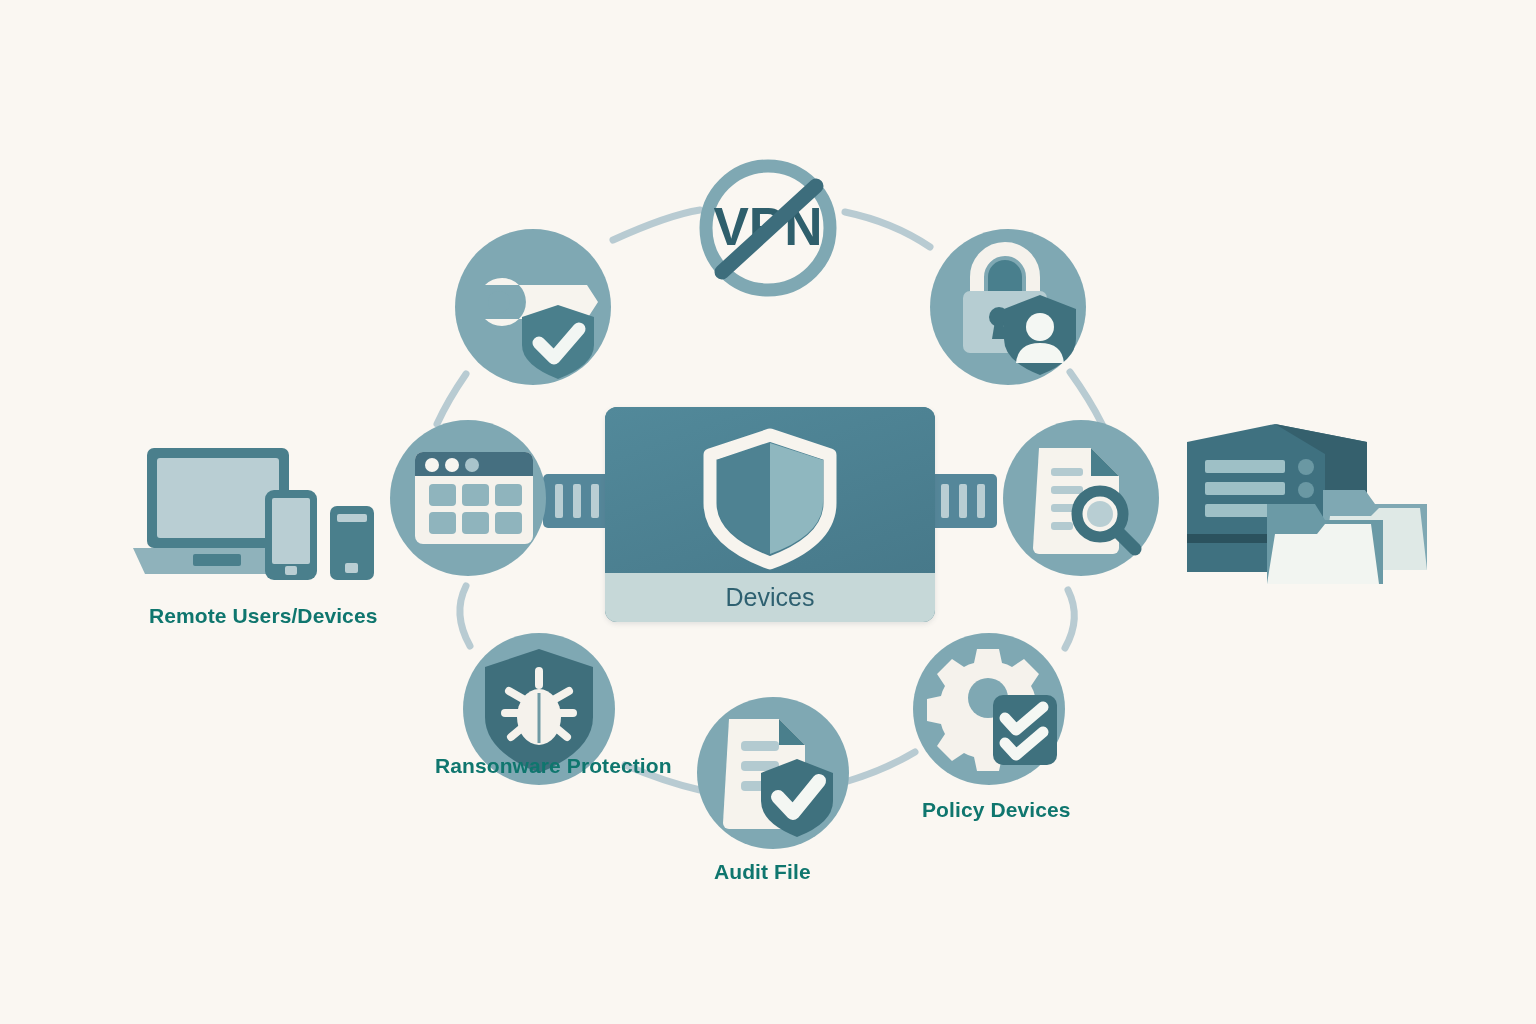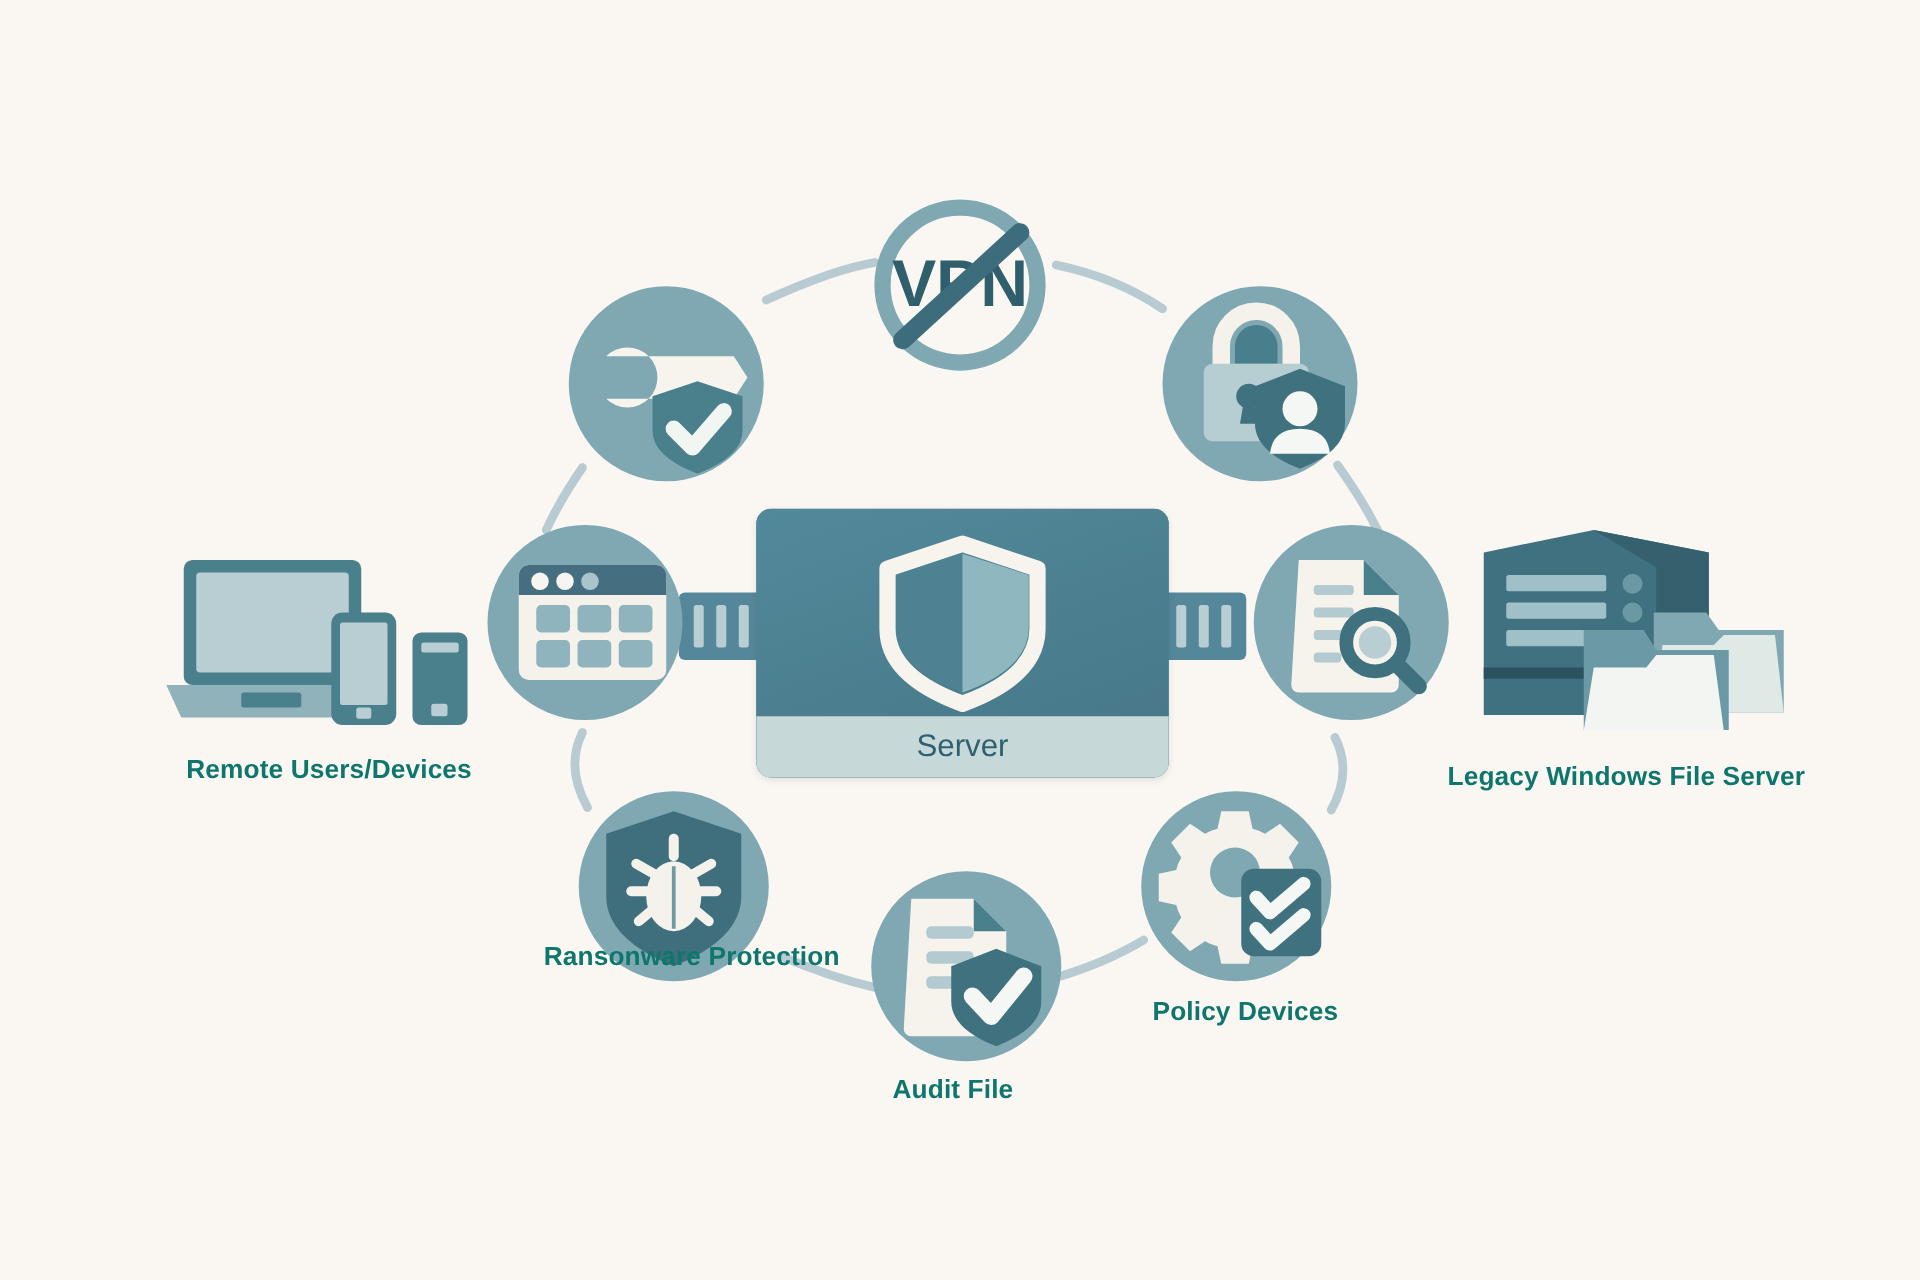--- a/index.html
+++ b/index.html
@@ -148,21 +148,21 @@
 
   <div id="gateway-box">
     <div id="gateway-body">
       <svg width="330" height="166" viewBox="0 0 330 166">
         <path d="M165 28 L225 48 L225 96 Q225 134 165 156 Q105 134 105 96 L105 48 Z" fill="none" stroke="#f7f4ee" stroke-width="13" stroke-linejoin="round"></path>
         <path d="M165 36 L218 53 L218 95 Q218 128 165 147 Q112 128 112 95 L112 53 Z" fill="#4e8292"></path>
         <path d="M165 36 L218 53 L218 95 Q218 128 165 147 Z" fill="#8fb7bf"></path>
       </svg>
     </div>
     <div id="gateway-footer">
-      <span>Server</span>
+      <span>Devices</span>
     </div>
   </div>
 
   <div class="endpoint" style="left:125px;top:432px">
     <svg width="300" height="150" viewBox="0 0 300 150">
 
       <g>
         <rect x="22" y="16" width="142" height="100" rx="7" fill="#4a7f8c"></rect>
         <rect x="32" y="26" width="122" height="80" rx="3" fill="#b9ced3"></rect>
         <path d="M8 116 L178 116 L166 142 L20 142 Z" fill="#8fb2bb"></path>
@@ -204,21 +204,20 @@
         <path d="M155 104 L196 104 L204 96 L245 96 L252 158 L148 158 Z" fill="#dfe9e6"></path>
       </g>
 
       <g>
         <path d="M92 92 L140 92 L150 108 L208 108 L208 172 L92 172 Z" fill="#6b9aa6"></path>
         <path d="M100 122 L142 122 L150 112 L196 112 L204 172 L92 172 Z" fill="#f2f5f1"></path>
         <path d="M92 112 L208 112 L208 172 L92 172 Z" fill="#7fa8b3" opacity="0"></path>
       </g>
     </svg>
   </div>
-  <div class="label" style="left:1158px;top:610px">Legacy Windows File Server</div>
 
   <div class="node" style="left:692px;top:152px;width:152px;height:152px;background:transparent">
     <svg width="152" height="152" viewBox="0 0 152 152">
       <circle cx="76" cy="76" r="62" fill="none" stroke="#7fa8b3" stroke-width="13"></circle>
       <text x="76" y="93" text-anchor="middle" font-family="Liberation Sans, sans-serif" font-size="53" font-weight="700" fill="#2f5f6c">VPN</text>
       <line x1="30" y1="120" x2="124" y2="34" stroke="#3d6d7c" stroke-width="15" stroke-linecap="round"></line>
     </svg>
   </div>
 
   <div class="node" style="left:455px;top:229px;width:156px;height:156px">

